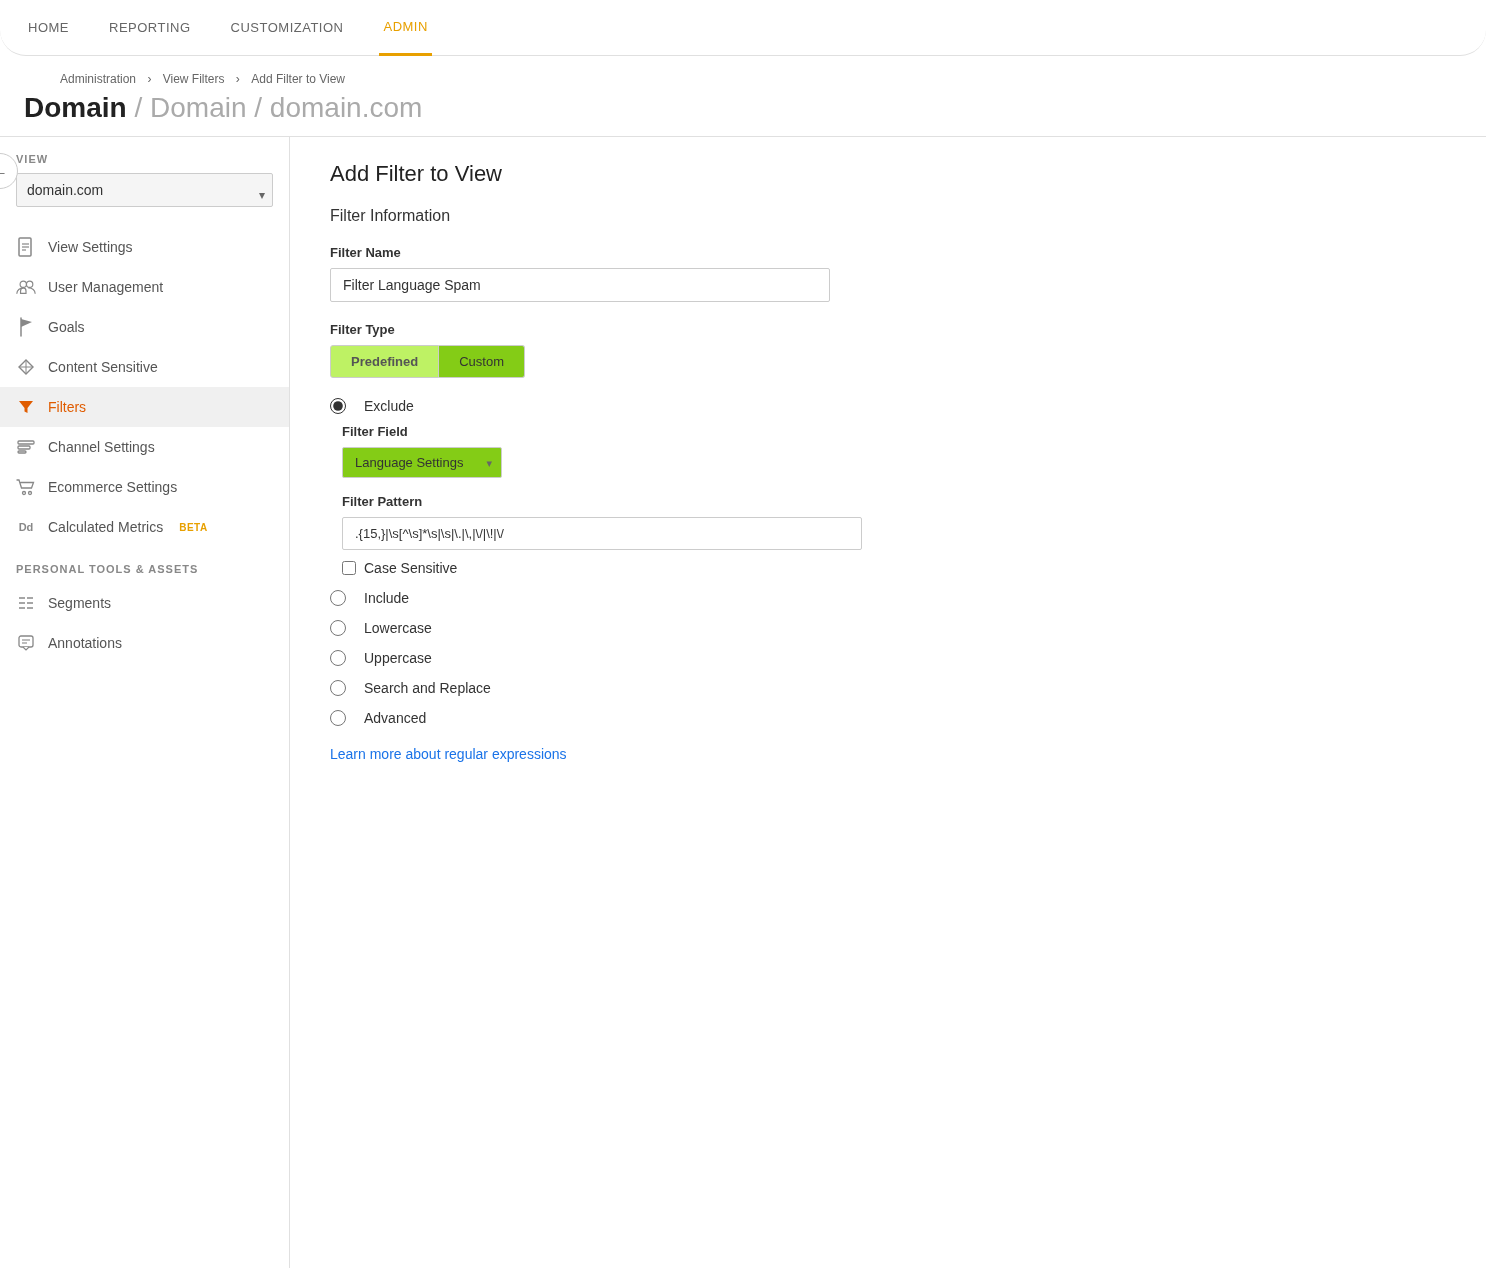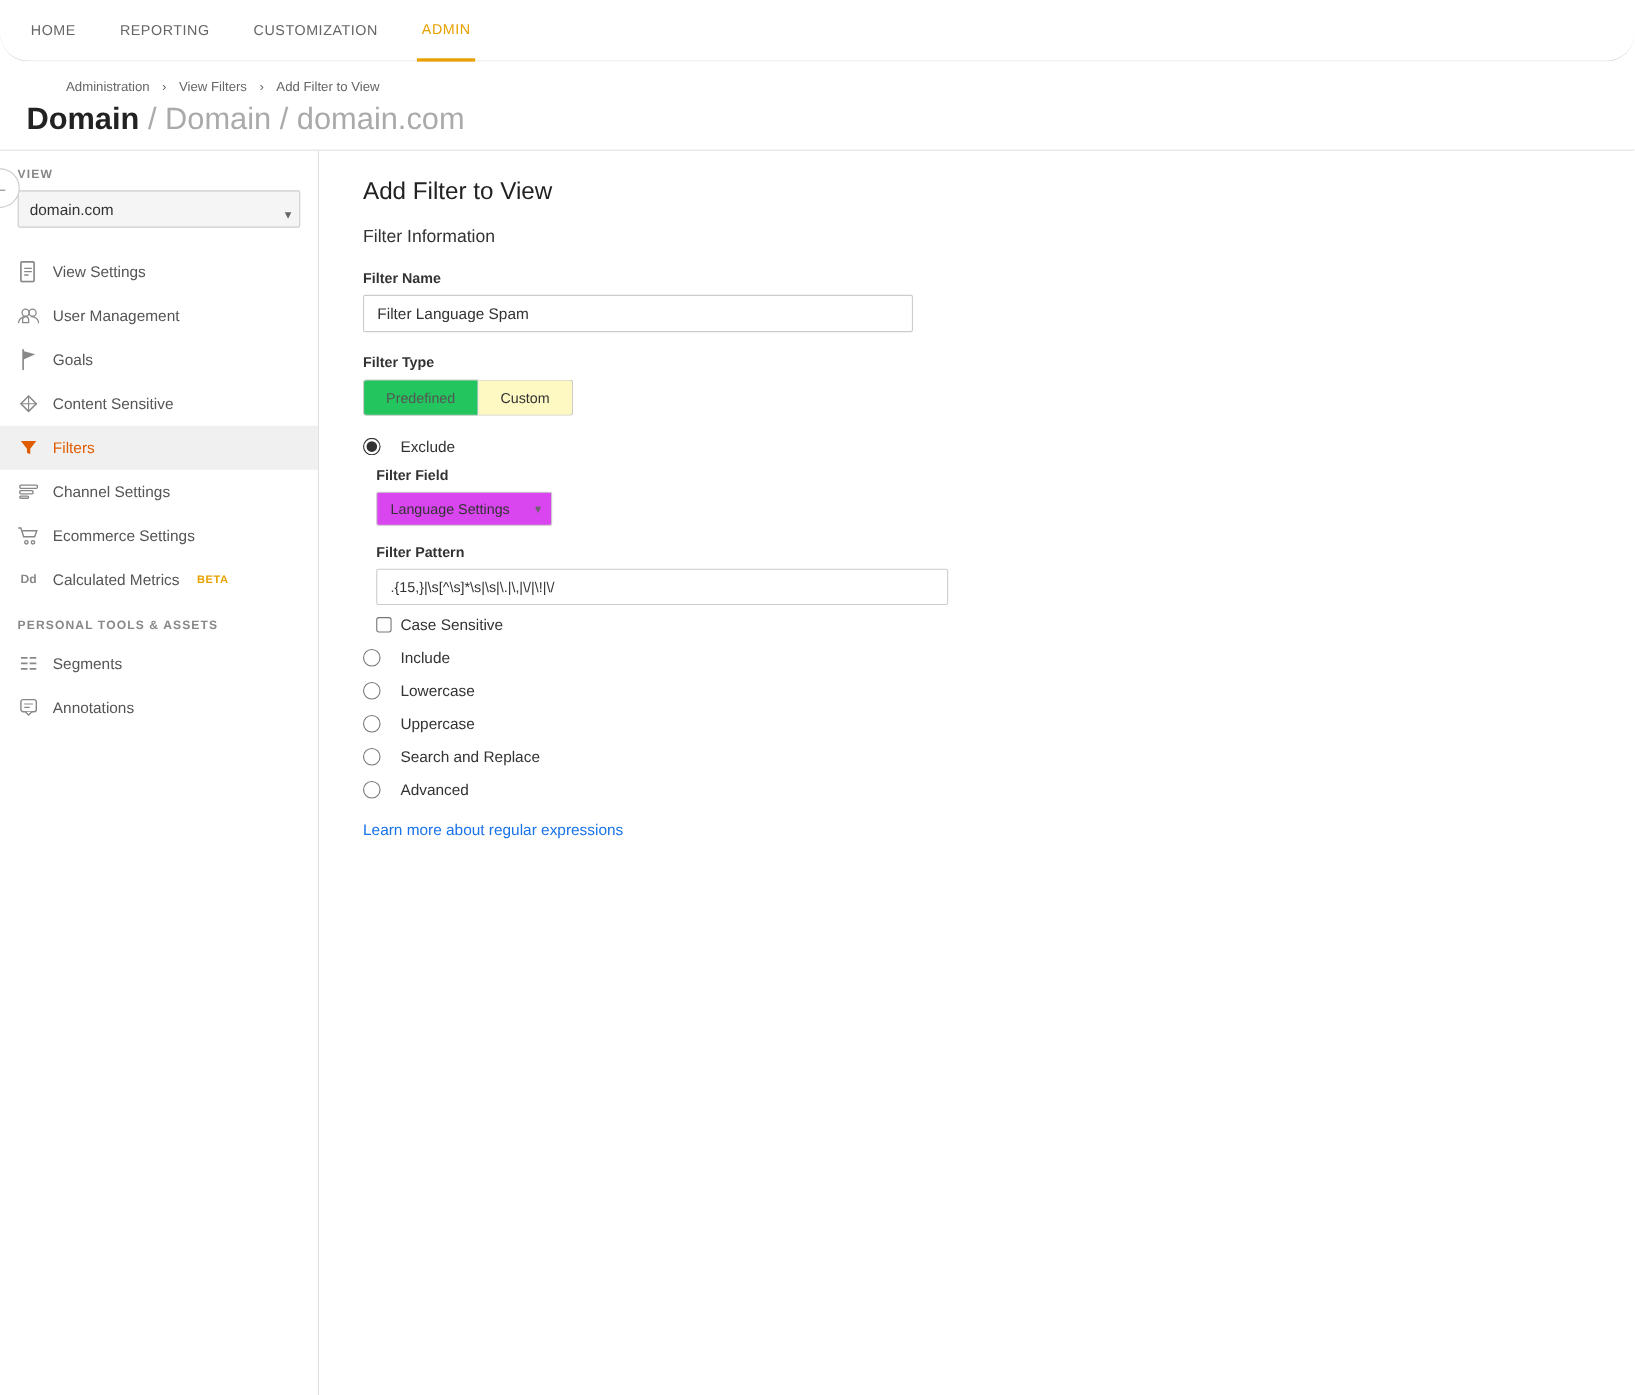--- a/index.html
+++ b/index.html
@@ -192,29 +192,30 @@
     }
 
     
     .filter-type-btns {
       display: flex;
       gap: 0;
     }
     .filter-type-btn {
       padding: 8px 20px;
       border: 1px solid #ccc;
-      background: #22c55e;
+      background: #bef264;
       cursor: pointer;
       font-size: 13px;
       color: #555;
+      font-weight: bold;
     }
     .filter-type-btn:first-child { border-radius: 3px 0 0 3px; }
     .filter-type-btn:last-child {
       border-radius: 0 3px 3px 0;
-      background: #fef9c3;
+      background: #84cc16;
       color: #333;
       font-weight: 500;
       border-left: none;
     }
 
     
     .radio-group {
       display: flex;
       flex-direction: column;
       gap: 14px;
@@ -248,21 +249,21 @@
       display: block;
     }
     .field-select-wrapper {
       position: relative;
       display: inline-block;
       margin-bottom: 16px;
     }
     .field-select {
       padding: 7px 32px 7px 12px;
       border: 1px solid #ccc;
-      background: #d946ef;
+      background: #84cc16;
       font-size: 13px;
       color: #333;
       border-radius: 2px;
       appearance: none;
       cursor: pointer;
       min-width: 160px;
     }
     .field-select-arrow {
       position: absolute;
       right: 10px;

